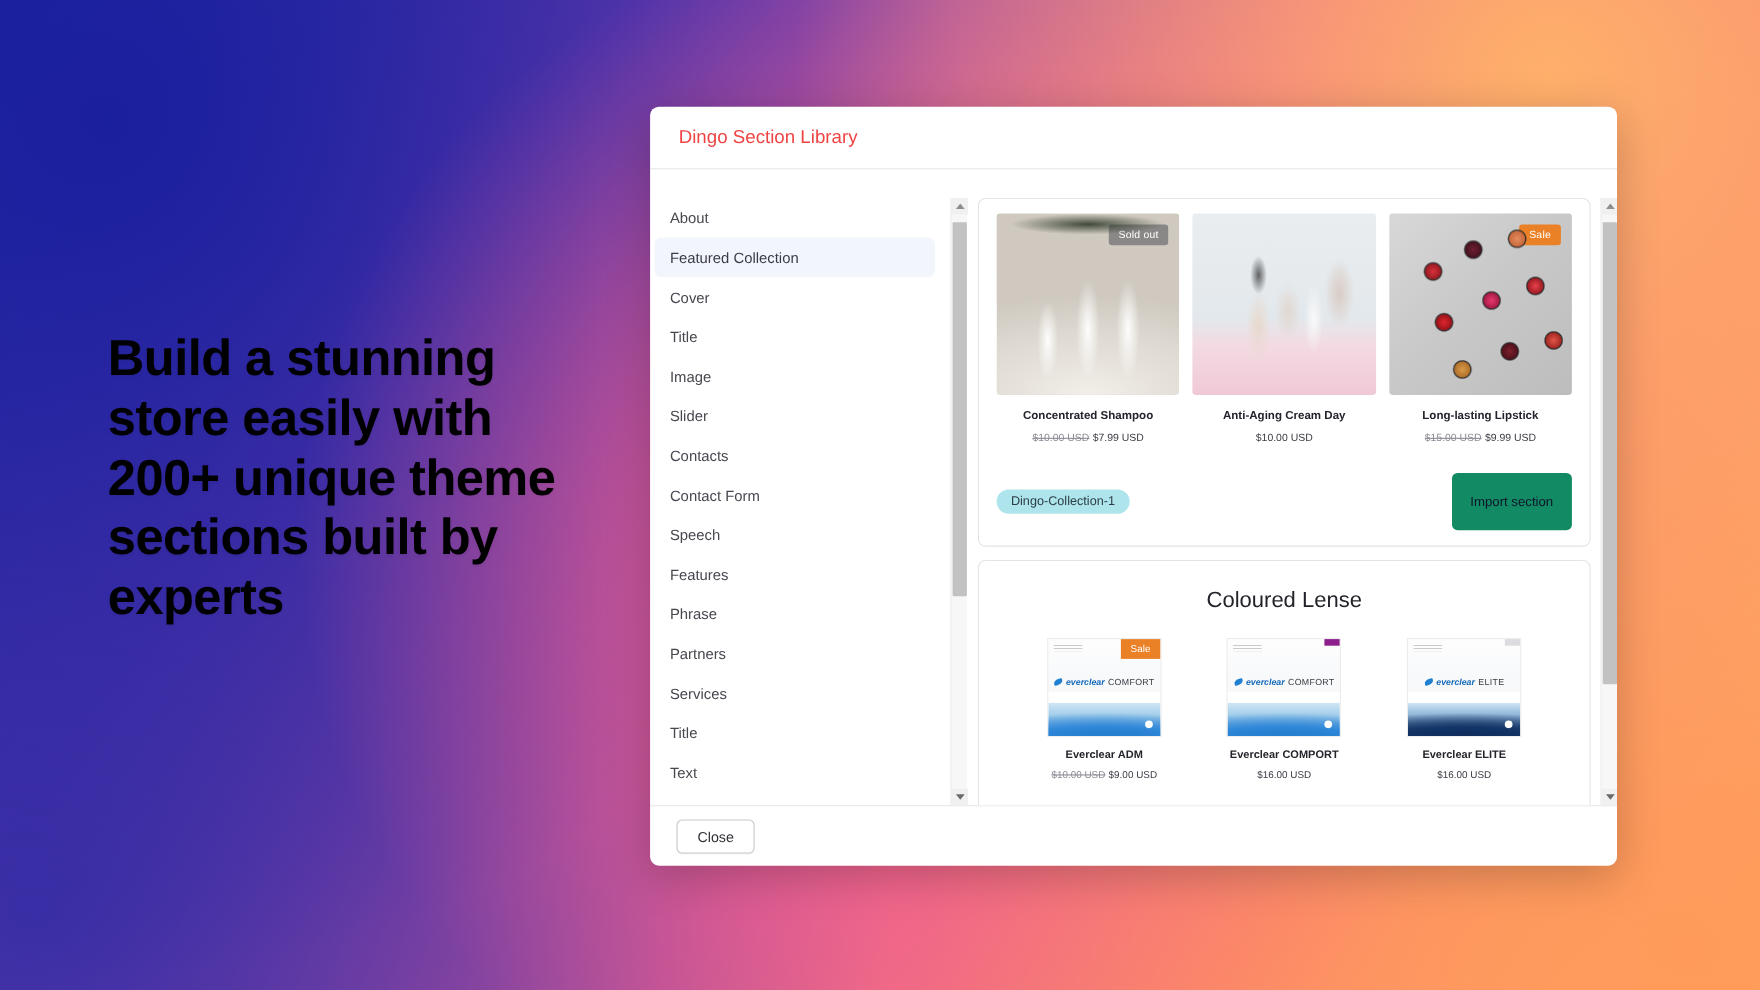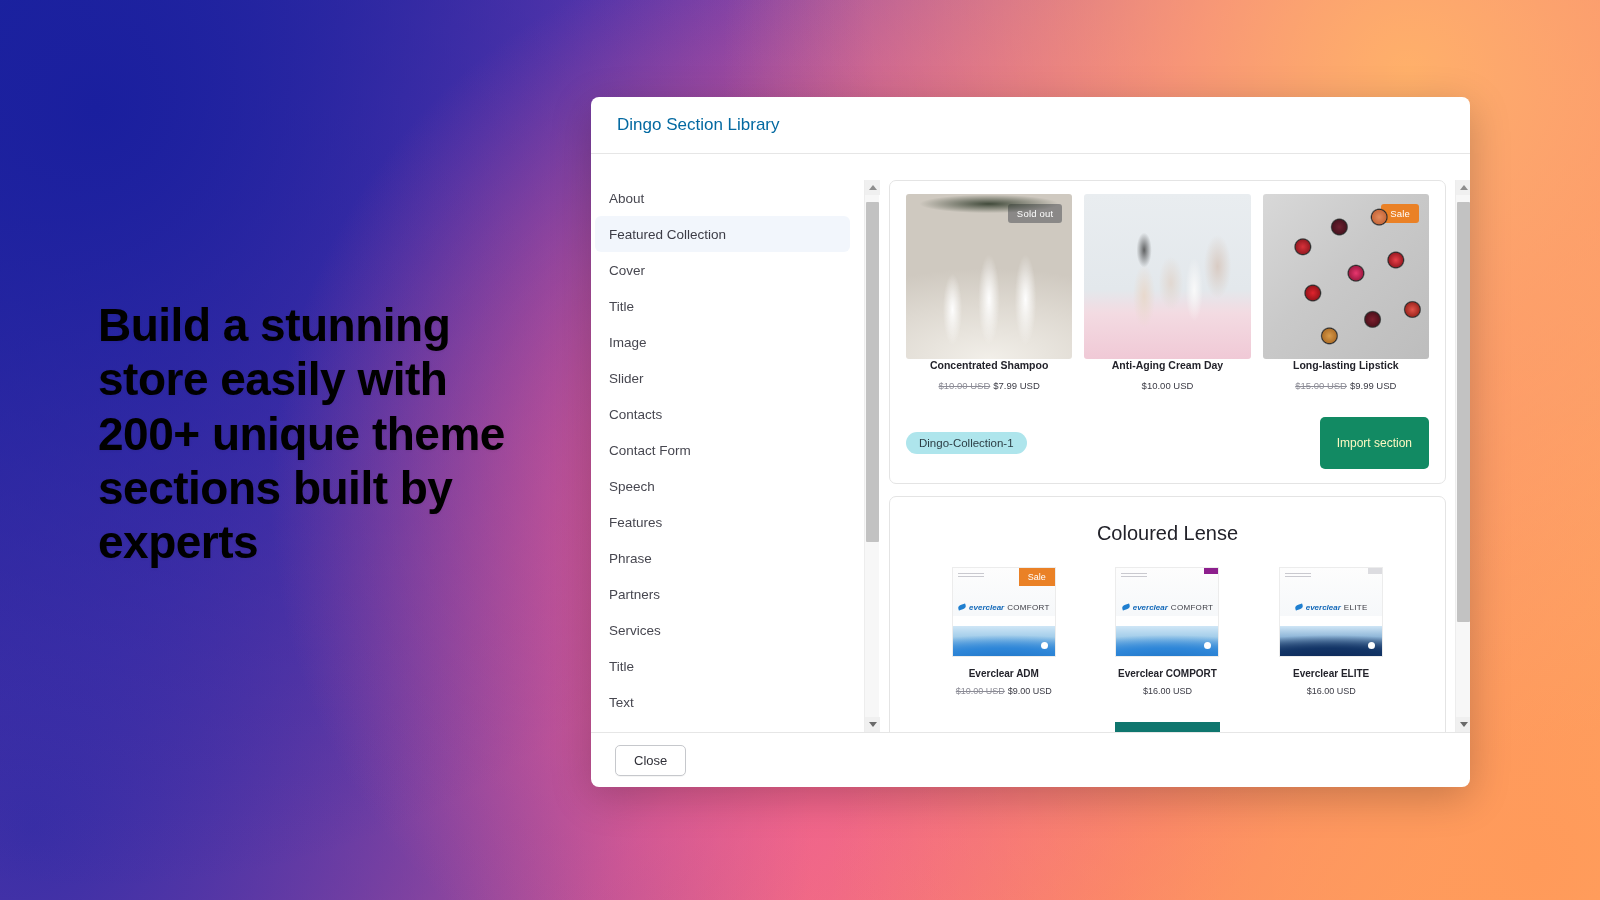--- a/index.html
+++ b/index.html
@@ -45,21 +45,21 @@
   }
   .modal-header {
     height: 57px;
     display: flex; align-items: center;
     padding: 0 26px;
     border-bottom: 1px solid #e6e6e6;
     flex: 0 0 auto;
   }
   .modal-title {
     font-size: 17px;
-    color: #0369a1;
+    color: #ef4444;
     font-weight: 400;
   }
   .modal-body {
     flex: 1 1 auto;
     display: flex;
     min-height: 0;
     padding: 26px 0 0 0;
     position: relative;
   }
   .modal-footer {
@@ -181,20 +181,21 @@
     top: 10px; right: 10px;
     font-size: 9.5px;
     color: #ffffff;
     padding: 4px 9px;
     border-radius: 3px;
     letter-spacing: 0.2px;
   }
   .badge.soldout { background: rgba(122,122,122,0.82); }
   .badge.sale { background: #ea8126; }
   .prod-name {
+    margin-top: 13px;
     font-size: 10.5px;
     font-weight: 700;
     color: #23232b;
   }
   .prod-price {
     margin-top: 9px;
     font-size: 9.5px;
     color: #3a3a44;
   }
   .prod-price s { color: #8c8c96; margin-right: 3px; }
@@ -256,21 +257,21 @@
     display: inline-block;
     background: #aee5ec;
     color: #2c3d44;
     font-size: 11.5px;
     padding: 5px 13px;
     border-radius: 11px;
     cursor: pointer;
   }
   .import-btn {
     background: #128a63;
-    color: #fef9c3;
+    color: #0f172a;
     font-size: 12px;
     font-family: "Liberation Sans", sans-serif;
     border: none;
     border-radius: 5px;
     padding: 19px 17px;
     cursor: pointer;
   }
 
   
   .sec2-title {

